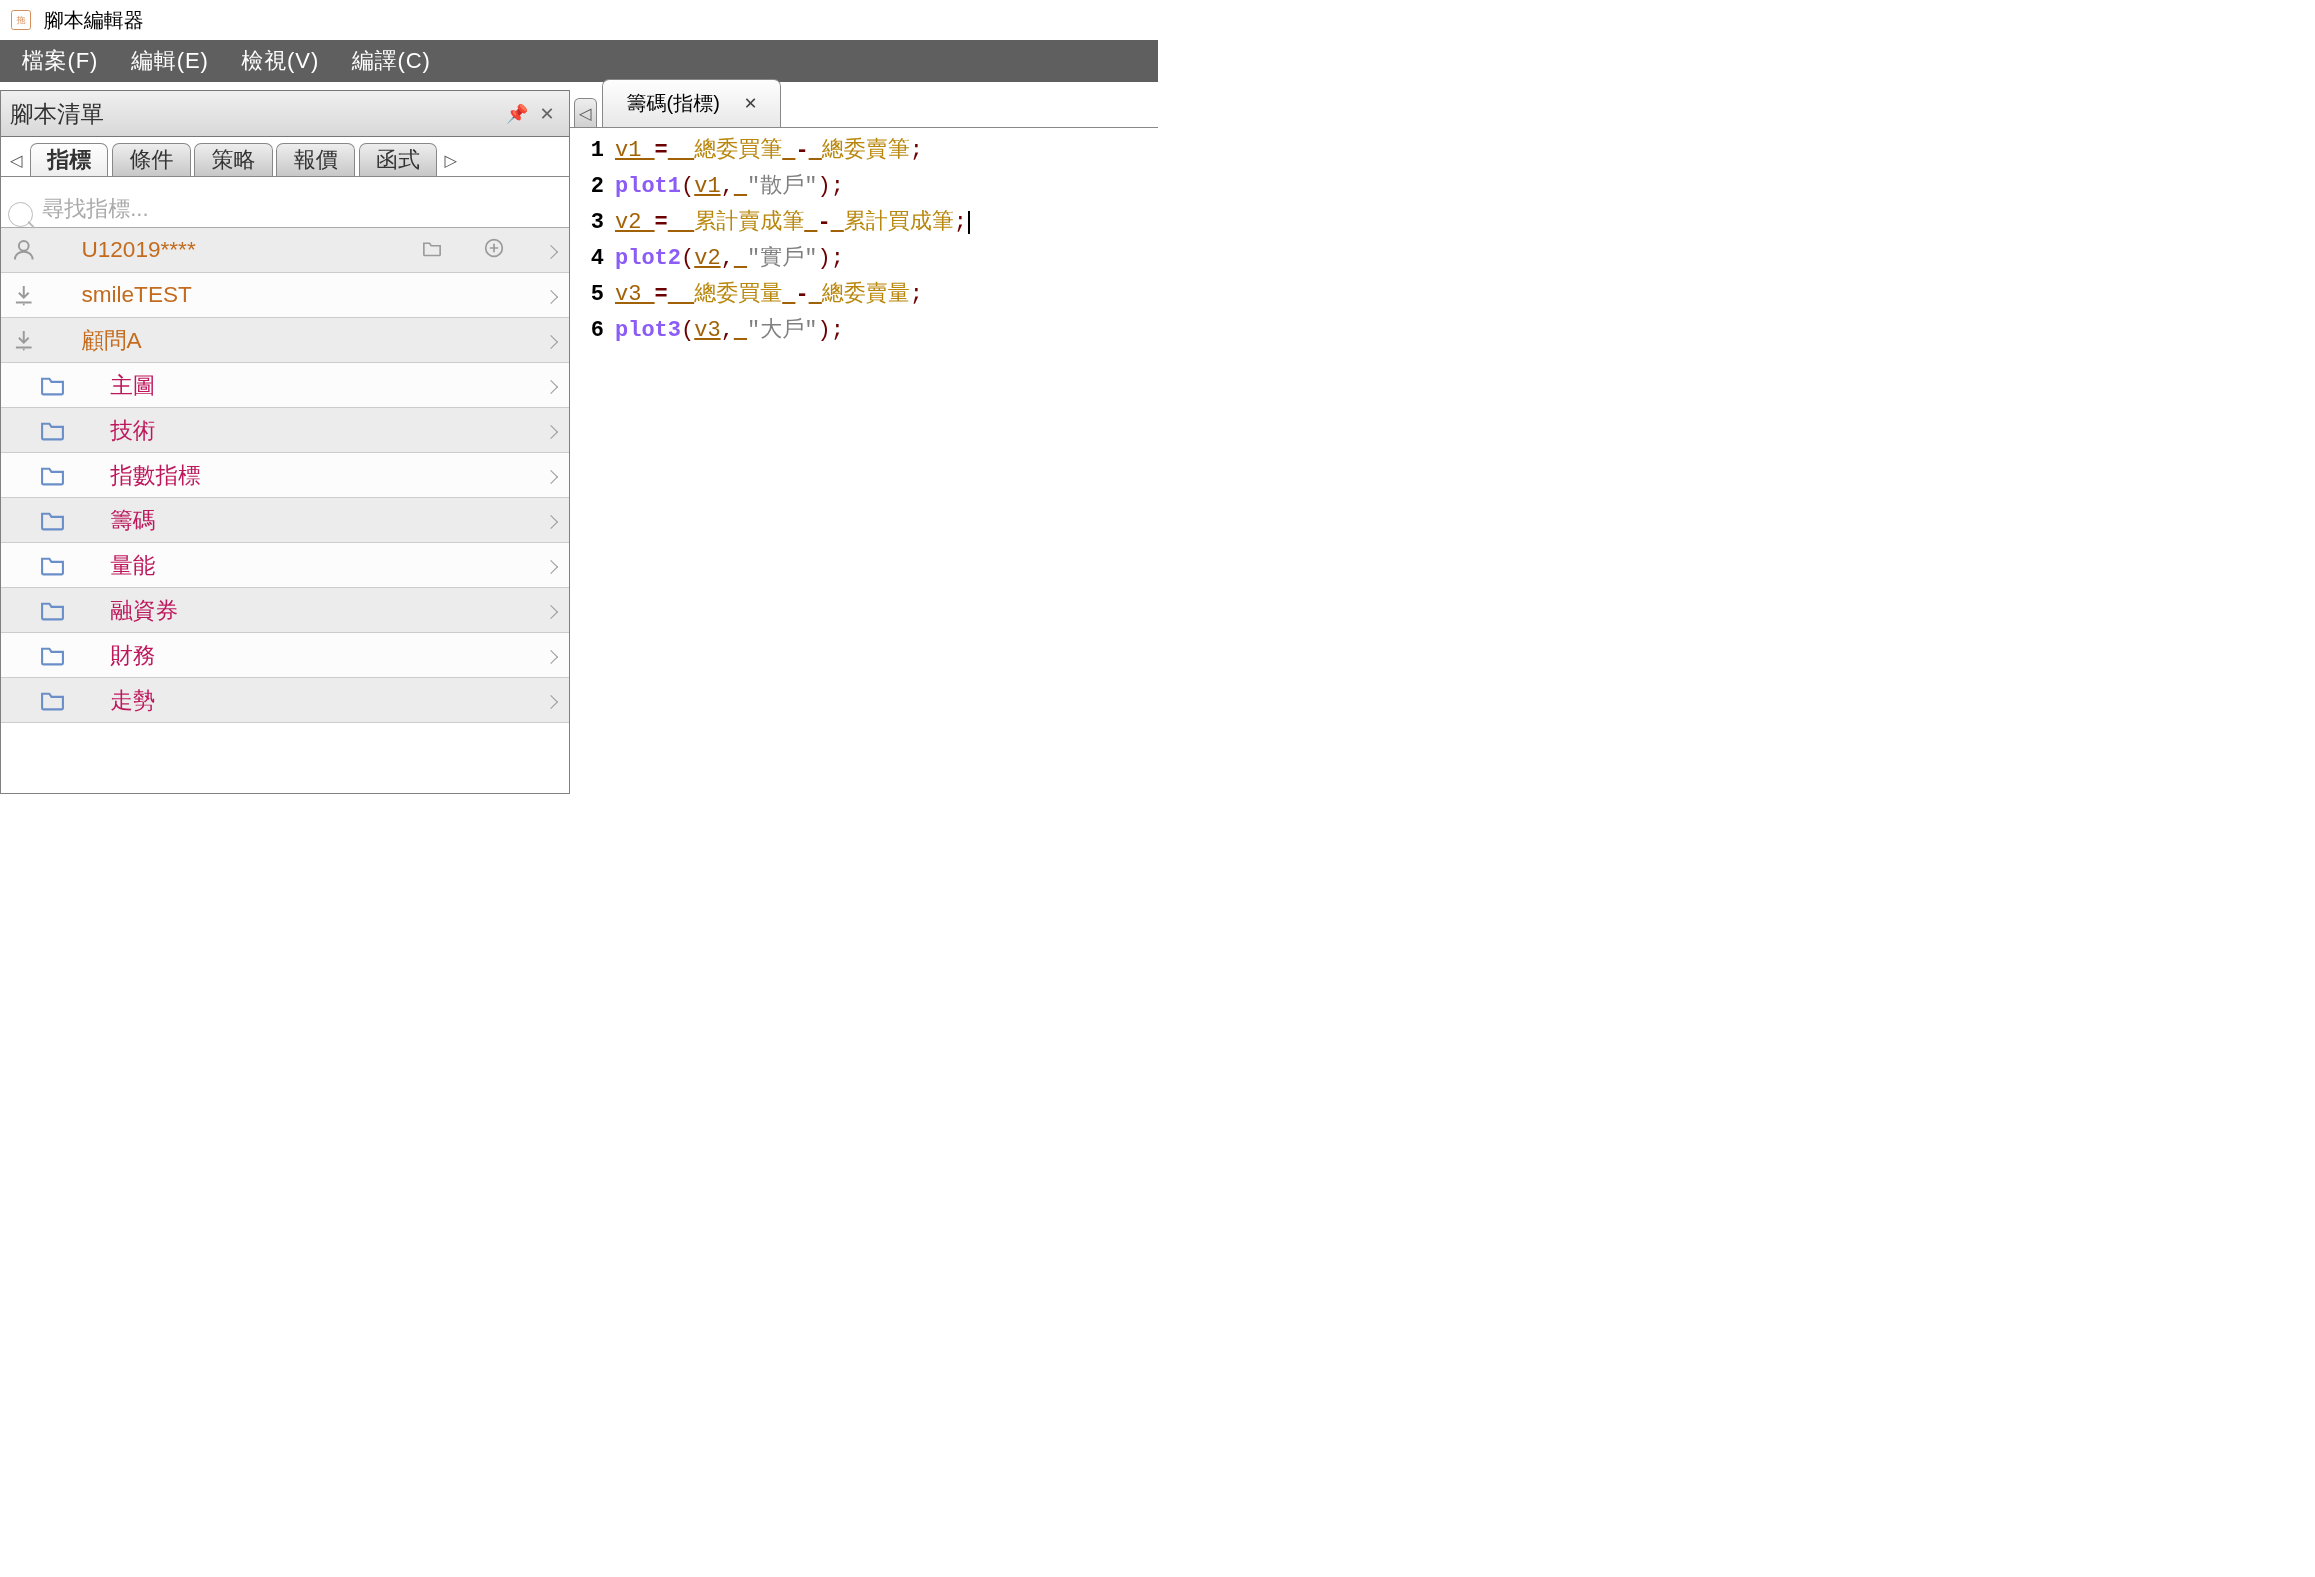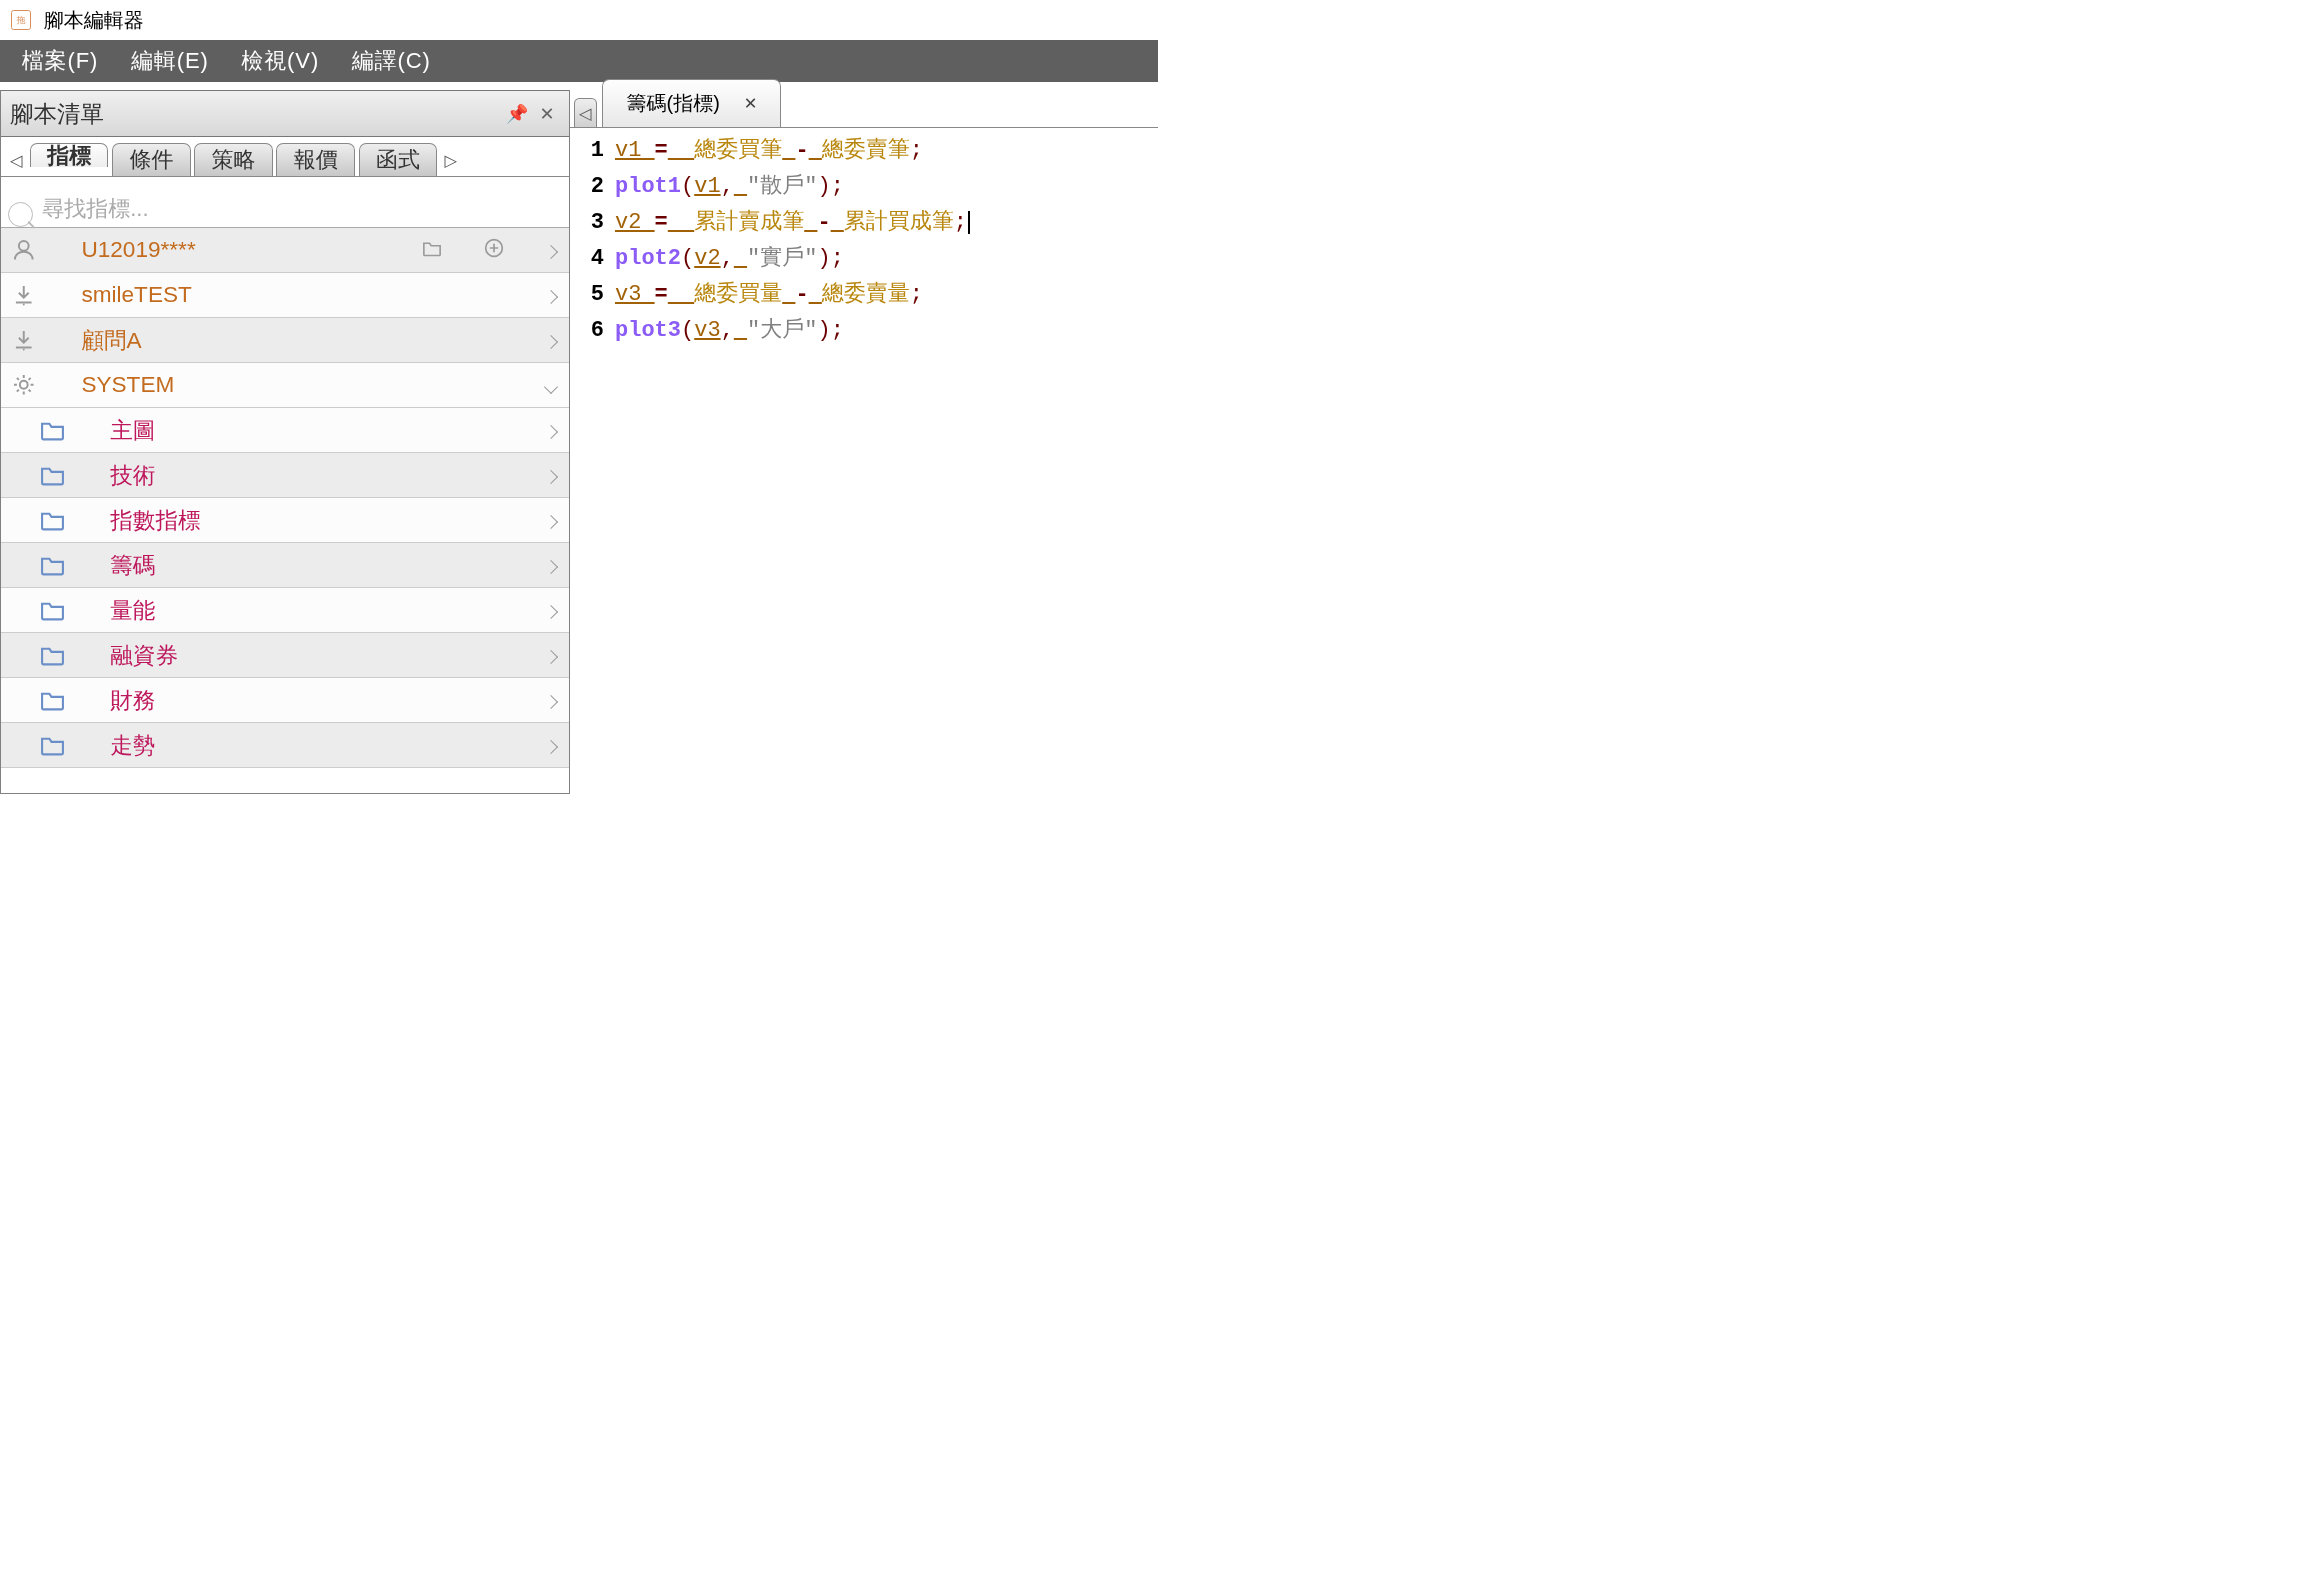--- a/index.html
+++ b/index.html
@@ -78,21 +78,21 @@
       border: 0.9px solid #888;
       border-bottom: none;
       border-radius: 7.2px 7.2px 0 0;
       margin: 0 1.8px;
       color: #333;
       font-size: 22px;
     }
     .tab.active {
       background: linear-gradient(#fefefe, #ededed);
       font-weight: 600;
-      height: 24px;
+      height: 33px;
     }
     .searchrow {
       display: flex; align-items: flex-end;
       height: 51px;
       padding: 0 7.2px;
       border-bottom: 1.8px solid #aaa;
     }
     .searchrow .sicon {
       width: 25px; height: 25px;
       border: 1.8px solid #bbb;
@@ -260,30 +260,20 @@
             <div class="row striped-top" style="background: rgb(236, 236, 236);">
               <span class="licon dl-icon">
                 <svg viewBox="0 0 24 24">
                   <path fill="none" stroke="#9a9a9a" stroke-width="2" d="M12 3 v12 M7 10 l5 5 l5 -5 M4 20 h16"></path>
                   <circle cx="12" cy="22" r="1" fill="#9a9a9a"></circle>
                 </svg>
               </span>
               <span class="label orange">顧問A</span>
               <span class="ricon"><span class="chev"></span></span>
             </div>
-            <div class="row" style="background: rgb(252, 252, 252);">
-              <span class="licon gear-icon">
-                <svg viewBox="0 0 24 24">
-                  <circle cx="12" cy="12" r="4" fill="none" stroke="#9a9a9a" stroke-width="2"></circle>
-                  <path fill="none" stroke="#9a9a9a" stroke-width="2" d="M12 2 v3 M12 19 v3 M2 12 h3 M19 12 h3 M5 5 l2 2 M17 17 l2 2 M19 5 l-2 2 M7 17 l-2 2"></path>
-                </svg>
-              </span>
-              <span class="label orange">SYSTEM</span>
-              <span class="ricon"><span class="chev down"></span></span>
-            </div>
           </div>
         <div id="folders" class="folders">
             <div class="row">
               <span class="licon folder-icon">
                 <svg viewBox="0 0 24 20">
                   <path fill="none" stroke="#6a8ec8" stroke-width="2" d="M2 4 h7 l2 3 h11 v11 a1 1 0 0 1 -1 1 H3 a1 1 0 0 1 -1 -1 Z"></path>
                 </svg>
               </span>
               <span class="label blue">主圖</span>
               <span class="ricon"><span class="chev"></span></span>

